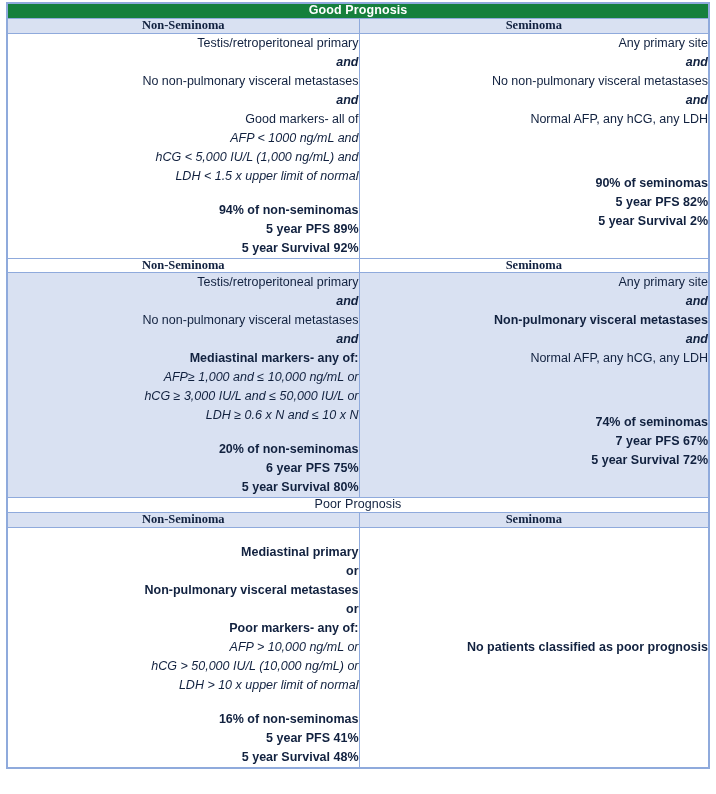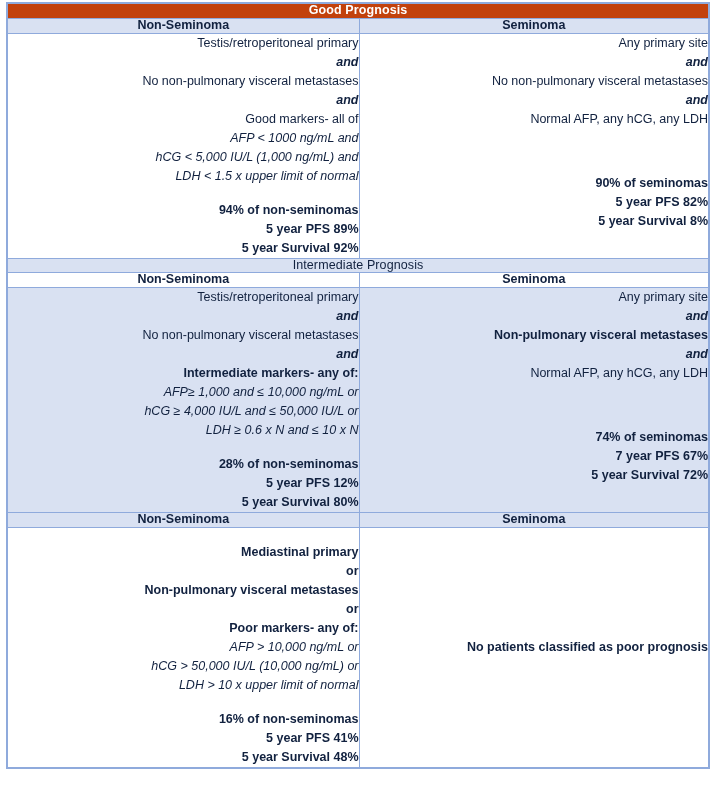--- a/index.html
+++ b/index.html
@@ -38,21 +38,21 @@
   
   .band {
     text-align: center;
     font-size: 12.5px;
     font-weight: bold;
     letter-spacing: 0.1px;
     padding: 3px 0 4px 0;
     line-height: 1.1;
   }
   .band-dark {
-    background: #c2410c;
+    background: #15803d;
     color: #ffffff;
   }
   .band-light {
     background: #d9e1f2;
     color: #11213f;
     font-weight: normal;
     font-size: 12.5px;
   }
   .band-white {
     background: #ffffff;
@@ -61,20 +61,21 @@
     font-size: 12.5px;
   }
 
   
   .subhead {
     text-align: center;
     font-size: 12.5px;
     font-weight: bold;
     padding: 3px 0 4px 0;
     line-height: 1.1;
+    font-family: Liberation Serif, serif;
   }
   .sub-white { background: #ffffff; }
   .sub-light { background: #d9e1f2; }
 
   
   .cell {
     text-align: right;
     font-size: 12.5px;
     line-height: 1.52;
     padding: 7px 8px 9px 8px;
@@ -138,66 +139,66 @@
         <span class="ln bi">and</span>
         <span class="ln">No non-pulmonary visceral metastases</span>
         <span class="ln bi">and</span>
         <span class="ln">Normal AFP, any hCG, any LDH</span>
         <span class="spacer"></span>
         <span class="spacer"></span>
         <span class="spacer"></span>
         <span class="stats">
           <span class="ln">90% of seminomas</span>
           <span class="ln">5 year PFS 82%</span>
-          <span class="ln">5 year Survival 8%</span>
-        </span>
-      </td>
-    </tr>
-
-    <tr>
-      <td colspan="2" class="band band-light">Intermediate Prognosis</td>
-    </tr>
+          <span class="ln">5 year Survival 2%</span>
+        </span>
+      </td>
+    </tr>
+
     <tr>
       <td class="subhead sub-white">Non-Seminoma</td>
       <td class="subhead sub-white">Seminoma</td>
     </tr>
     <tr>
       <td class="cell cell-light">
         <span class="ln">Testis/retroperitoneal primary</span>
         <span class="ln bi">and</span>
         <span class="ln">No non-pulmonary visceral metastases</span>
         <span class="ln bi">and</span>
-        <span class="ln b">Intermediate markers- any of:</span>
+        <span class="ln b">Mediastinal markers- any of:</span>
         <span class="ln i">AFP≥ 1,000 and ≤ 10,000 ng/mL or</span>
-        <span class="ln i">hCG ≥ 4,000 IU/L and ≤ 50,000 IU/L or</span>
+        <span class="ln i">hCG ≥ 3,000 IU/L and ≤ 50,000 IU/L or</span>
         <span class="ln i">LDH ≥ 0.6 x N and ≤ 10 x N</span>
         <span class="spacer"></span>
         <span class="stats">
-          <span class="ln">28% of non-seminomas</span>
-          <span class="ln">5 year PFS 12%</span>
+          <span class="ln">20% of non-seminomas</span>
+          <span class="ln">6 year PFS 75%</span>
           <span class="ln">5 year Survival 80%</span>
         </span>
       </td>
       <td class="cell cell-light">
         <span class="ln">Any primary site</span>
         <span class="ln bi">and</span>
         <span class="ln b">Non-pulmonary visceral metastases</span>
         <span class="ln bi">and</span>
         <span class="ln">Normal AFP, any hCG, any LDH</span>
         <span class="spacer"></span>
         <span class="spacer"></span>
         <span class="spacer"></span>
         <span class="stats">
           <span class="ln">74% of seminomas</span>
           <span class="ln">7 year PFS 67%</span>
           <span class="ln">5 year Survival 72%</span>
         </span>
       </td>
     </tr>
 
+    <tr>
+      <td colspan="2" class="band band-white">Poor Prognosis</td>
+    </tr>
     <tr>
       <td class="subhead sub-light">Non-Seminoma</td>
       <td class="subhead sub-light">Seminoma</td>
     </tr>
     <tr>
       <td class="cell cell-white">
         <span class="spacer"></span>
         <span class="ln b">Mediastinal primary</span>
         <span class="ln b">or</span>
         <span class="ln b">Non-pulmonary visceral metastases</span>

